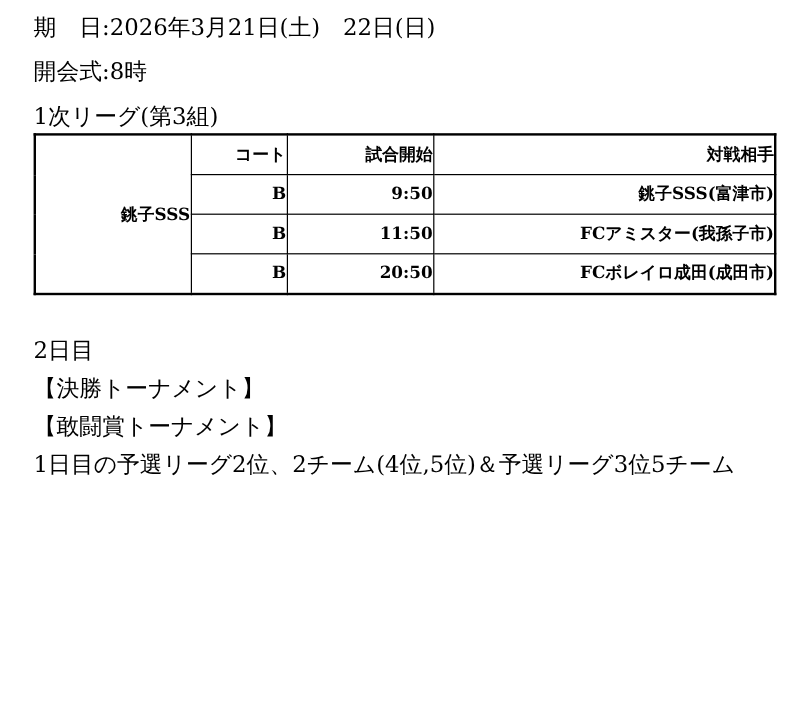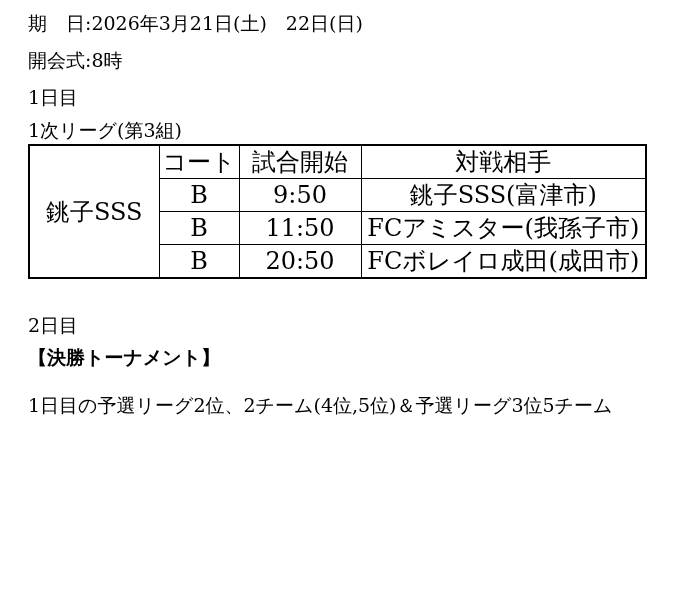--- a/index.html
+++ b/index.html
@@ -21,55 +21,54 @@
   p {
     margin: 0;
     line-height: 24px;
     white-space: nowrap;
   }
   .mb13 { margin-bottom: 13px; }
   .mb9  { margin-bottom: 9px; }
   .mb2  { margin-bottom: 2px; }
   .mt31 { margin-top: 34px; }
   .mb8  { margin-bottom: 8px; }
-  .mb16 { margin-bottom: 24px; font-weight: bold; }
+  .mb16 { margin-bottom: 8px; }
   .mb6  { margin-bottom: 6px; }
   .mb7  { margin-bottom: 7px; }
   table.schedule {
     border-collapse: collapse;
     border: 2px solid #000000;
     table-layout: fixed;
     width: 617px;
   }
   table.schedule th,
   table.schedule td {
     border: 1px solid #000000;
-    font-weight: normal;
-    font-size: 24px;
-    text-align: center;
+    font-weight: bold;
+    font-size: 14px;
+    text-align: right;
     vertical-align: middle;
     padding: 0;
     height: 32px;
     overflow: hidden;
     white-space: nowrap;
   }
   col.c-team  { width: 130px; }
   col.c-court { width: 80px; }
   col.c-start { width: 122px; }
   col.c-opp   { width: 285px; }
 </style>
 </head>
 <body>
 
 <div class="page">
 
   <p class="mb13">期　日:2026年3月21日(土)　22日(日)</p>
   <p class="mb13">開会式:8時</p>
 
-  <p class="mb9">1日目</p>
   <p class="mb2">1次リーグ(第3組)</p>
 
   <table class="schedule">
     <colgroup>
       <col class="c-team">
       <col class="c-court">
       <col class="c-start">
       <col class="c-opp">
     </colgroup>
     <tbody>
@@ -92,15 +91,16 @@
       <tr>
         <td>B</td>
         <td>20:50</td>
         <td>FCボレイロ成田(成田市)</td>
       </tr>
     </tbody>
   </table>
 
   <p class="mt31 mb8">2日目</p>
   <p class="mb16">【決勝トーナメント】</p>
+  <p class="mb7">【敢闘賞トーナメント】</p>
   <p class="mb7">1日目の予選リーグ2位、2チーム(4位,5位)＆予選リーグ3位5チーム</p>
 
 </div>
 
 </body></html>

